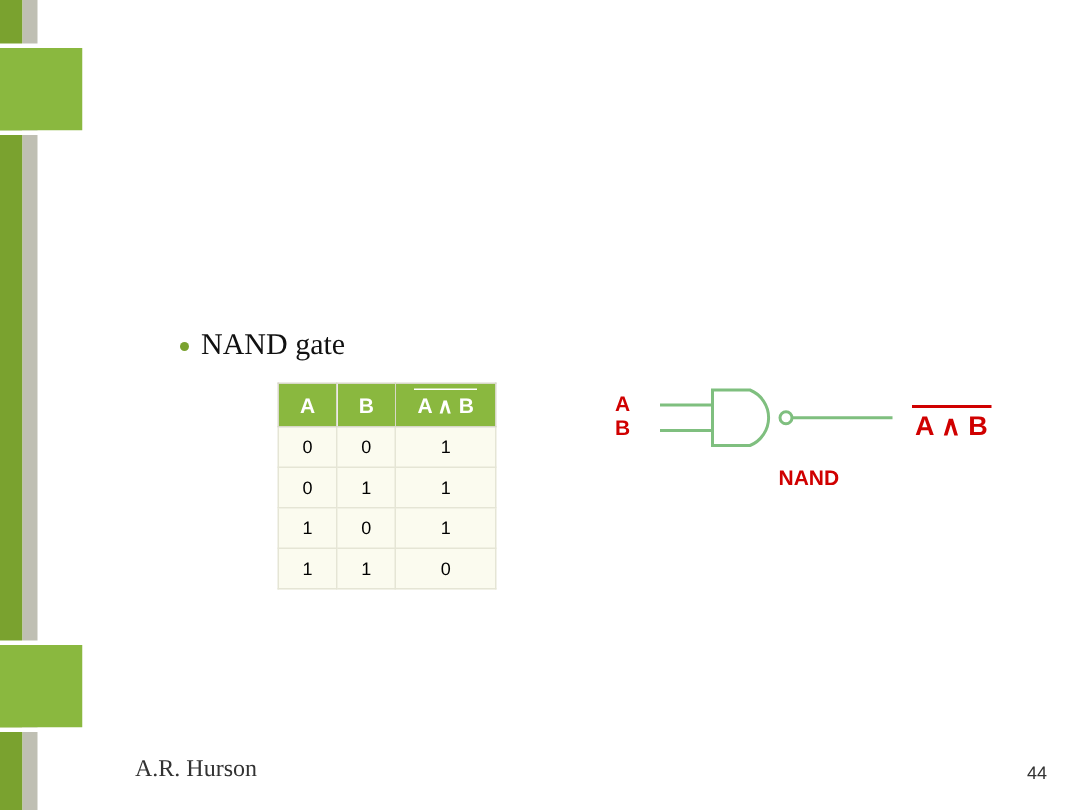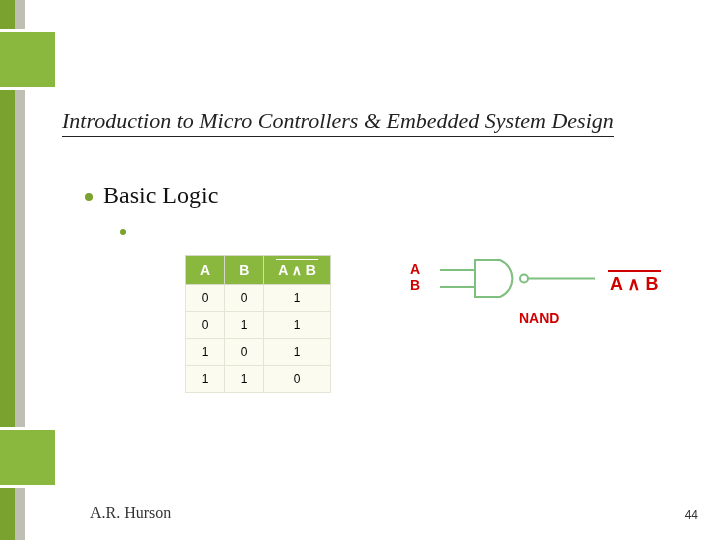--- a/index.html
+++ b/index.html
@@ -197,28 +197,24 @@
 
 <div class="slide">
 
   <div class="left-stripe">
     <div class="stripe-green"></div>
     <div class="stripe-gray"></div>
   </div>
   <div class="side-square side-square-top"></div>
   <div class="side-square side-square-bot"></div>
 
-  <div class="title">Introduction to Micro Controllers &amp; Embedded System Design</div>
-
-  <div class="bullet-l1">
-    <span class="dot1"></span><span>Basic Logic</span>
-  </div>
+
 
   <div class="bullet-l2">
-    <span class="dot2"></span>
+    <span class="dot2"></span><span>NAND gate</span>
   </div>
 
   <table class="truth-table">
     <thead>
       <tr>
         <th>A</th>
         <th>B</th>
         <th class="andcol"><span class="overline-head">A ∧ B</span></th>
       </tr>
     </thead>

